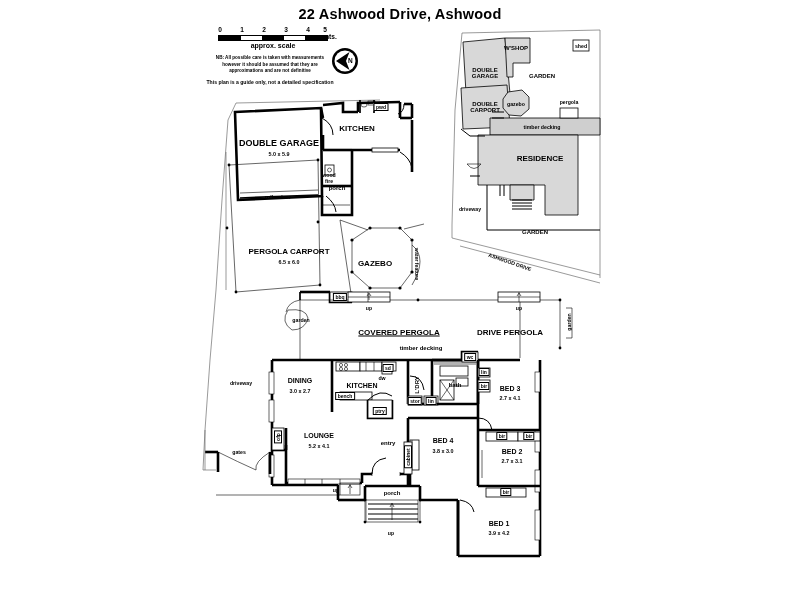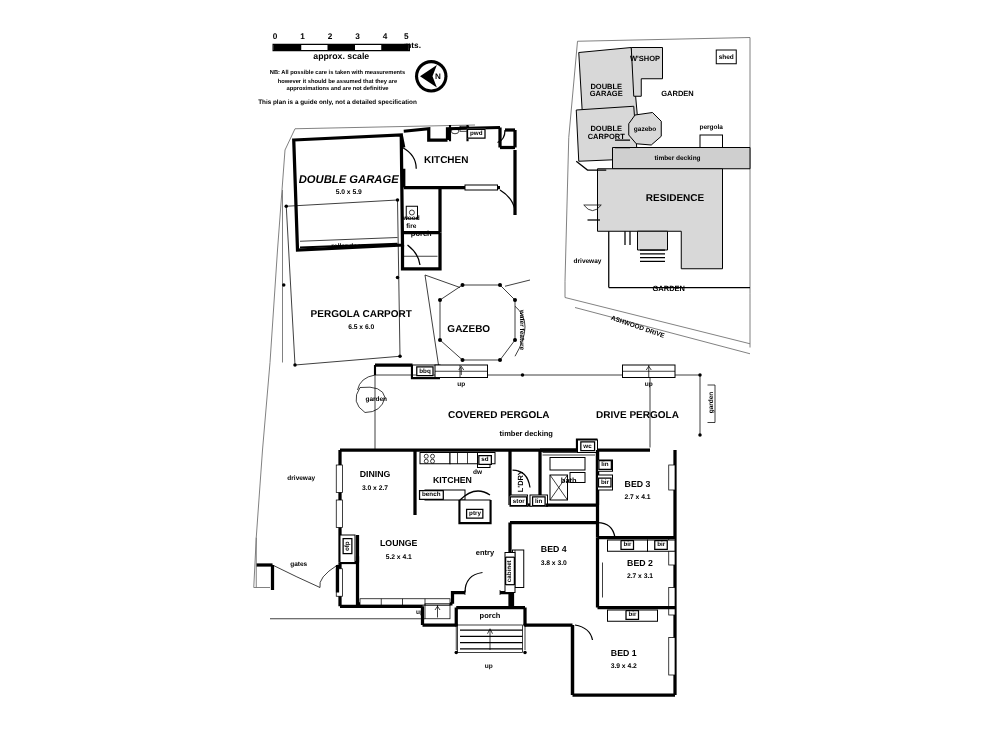--- a/index.html
+++ b/index.html
@@ -55,20 +55,21 @@
   .gry2{fill:#cfcfcf;stroke:#000;stroke-width:.8;}
   .wht{fill:#fff;stroke:#000;stroke-width:.8;}
   .blk{fill:#000;stroke:none;}
   .hatch{fill:#ffffff;stroke:#000;stroke-width:.6;}
 </style>
 </head>
 <body>
 
 <div id="stage">
 
+  <div class="ttl">22 Ashwood Drive, Ashwood</div>
 
   <div class="scalewrap">
     <div class="sc-nums">
       <span style="left:2px">0</span>
       <span style="left:24px">1</span>
       <span style="left:46px">2</span>
       <span style="left:68px">3</span>
       <span style="left:90px">4</span>
       <span style="left:112px">5 mts.</span>
     </div>
@@ -369,21 +370,21 @@
     <path class="w" d="M205,452 L218,452"></path>
     <path class="w" d="M218,452 L218,472"></path>
     <path class="wv" d="M218,452 Q238,462 256,470"></path>
     <path class="w" d="M270,452 L270,474"></path>
     <path class="wv" d="M270,452 Q254,462 256,470"></path>
 
     <path class="bnd" d="M205,430 L205,470"></path>
     <path class="wv" d="M216,495 L340,495"></path>
   </svg>
 
-  <div class="lbl t9" style="left:279px;top:143px;font-style:italic;">DOUBLE GARAGE</div>
+  <div class="lbl t9" style="left:279px;top:143px;">DOUBLE GARAGE</div>
   <div class="lbl dim" style="left:279px;top:154px;">5.0 x 5.9</div>
 
   <div class="lbl t8" style="left:357px;top:128px;">KITCHEN</div>
   <div class="boxlbl" style="left:381px;top:107px;">pwd</div>
   <div class="lbl" style="left:329px;top:179px;line-height:1.15;">
     <span>wood</span><br>
     <span>fire</span>
   </div>
   <div class="lbl t6" style="left:337px;top:188px;">porch</div>
   <div class="lbl" style="left:278px;top:197px;">roller door</div>
@@ -392,21 +393,21 @@
   <div class="lbl dim" style="left:289px;top:262px;">6.5 x 6.0</div>
 
   <div class="lbl t8" style="left:375px;top:263px;">GAZEBO</div>
   <div class="lbl rotr" style="left:417px;top:264px;">water feature</div>
   <div class="boxlbl" style="left:340px;top:297px;">bbq</div>
   <div class="lbl" style="left:301px;top:320px;">garden</div>
   <div class="lbl rot" style="left:569px;top:322px;">garden</div>
   <div class="lbl" style="left:369px;top:308px;">up</div>
   <div class="lbl" style="left:519px;top:308px;">up</div>
 
-  <div class="lbl t8" style="left:399px;top:332px;">COVERED PERGOLA</div>
+  <div class="lbl t8" style="left:399px;top:332px;text-decoration:underline;">COVERED PERGOLA</div>
   <div class="lbl t8" style="left:510px;top:332px;">DRIVE PERGOLA</div>
   <div class="lbl t6" style="left:421px;top:348px;">timber decking</div>
 
   <div class="lbl t7" style="left:300px;top:380px;">DINING</div>
   <div class="lbl dim" style="left:300px;top:391px;">3.0 x 2.7</div>
   <div class="lbl t7" style="left:362px;top:385px;">KITCHEN</div>
   <div class="boxlbl" style="left:345px;top:396px;">bench</div>
   <div class="boxlbl" style="left:380px;top:411px;">ptry</div>
   <div class="boxlbl" style="left:388px;top:368px;">sd</div>
   <div class="lbl" style="left:382px;top:378px;">dw</div>

